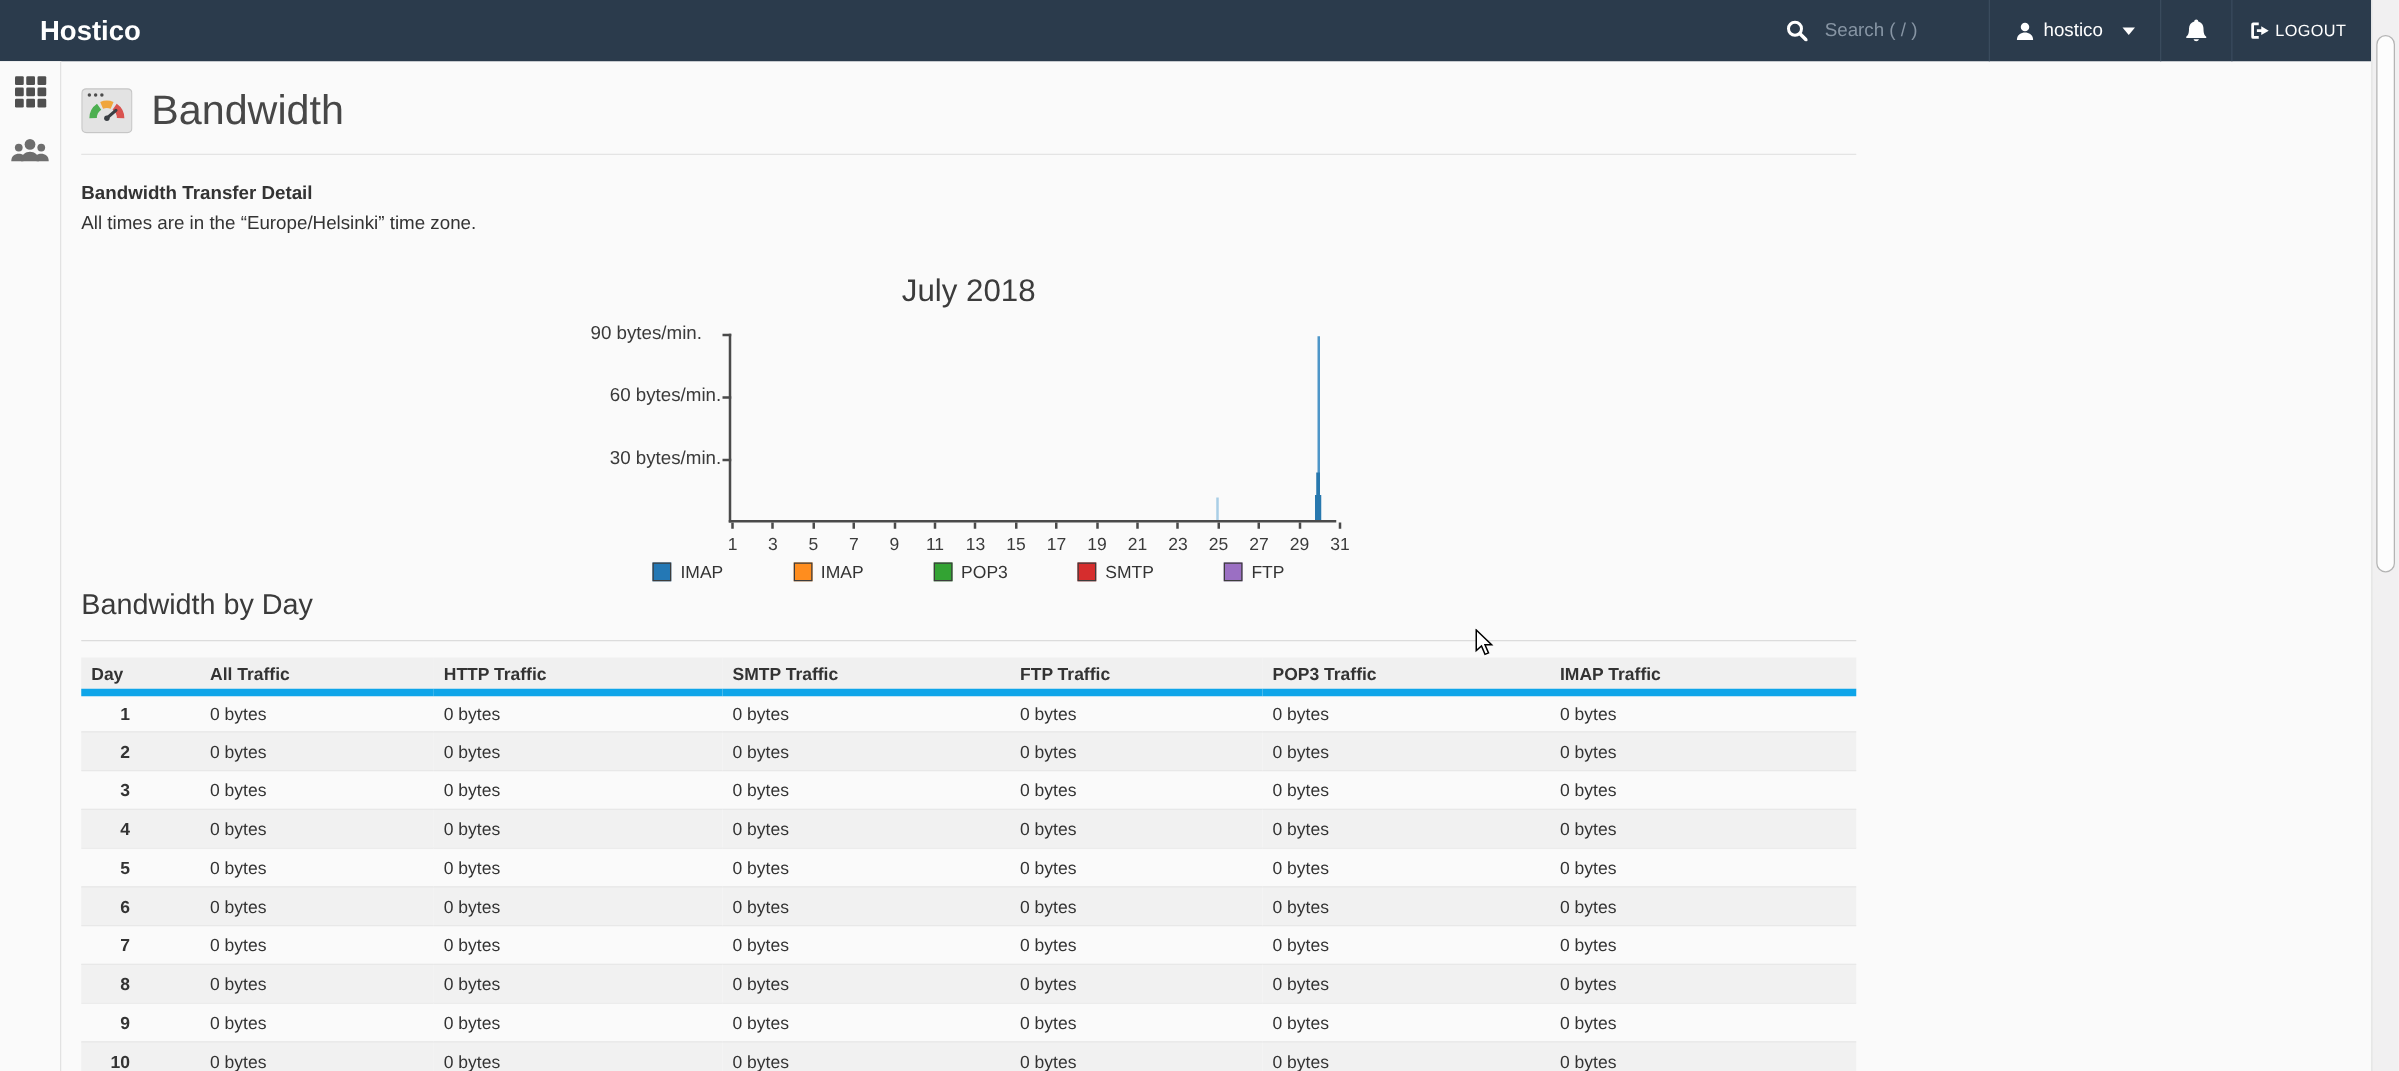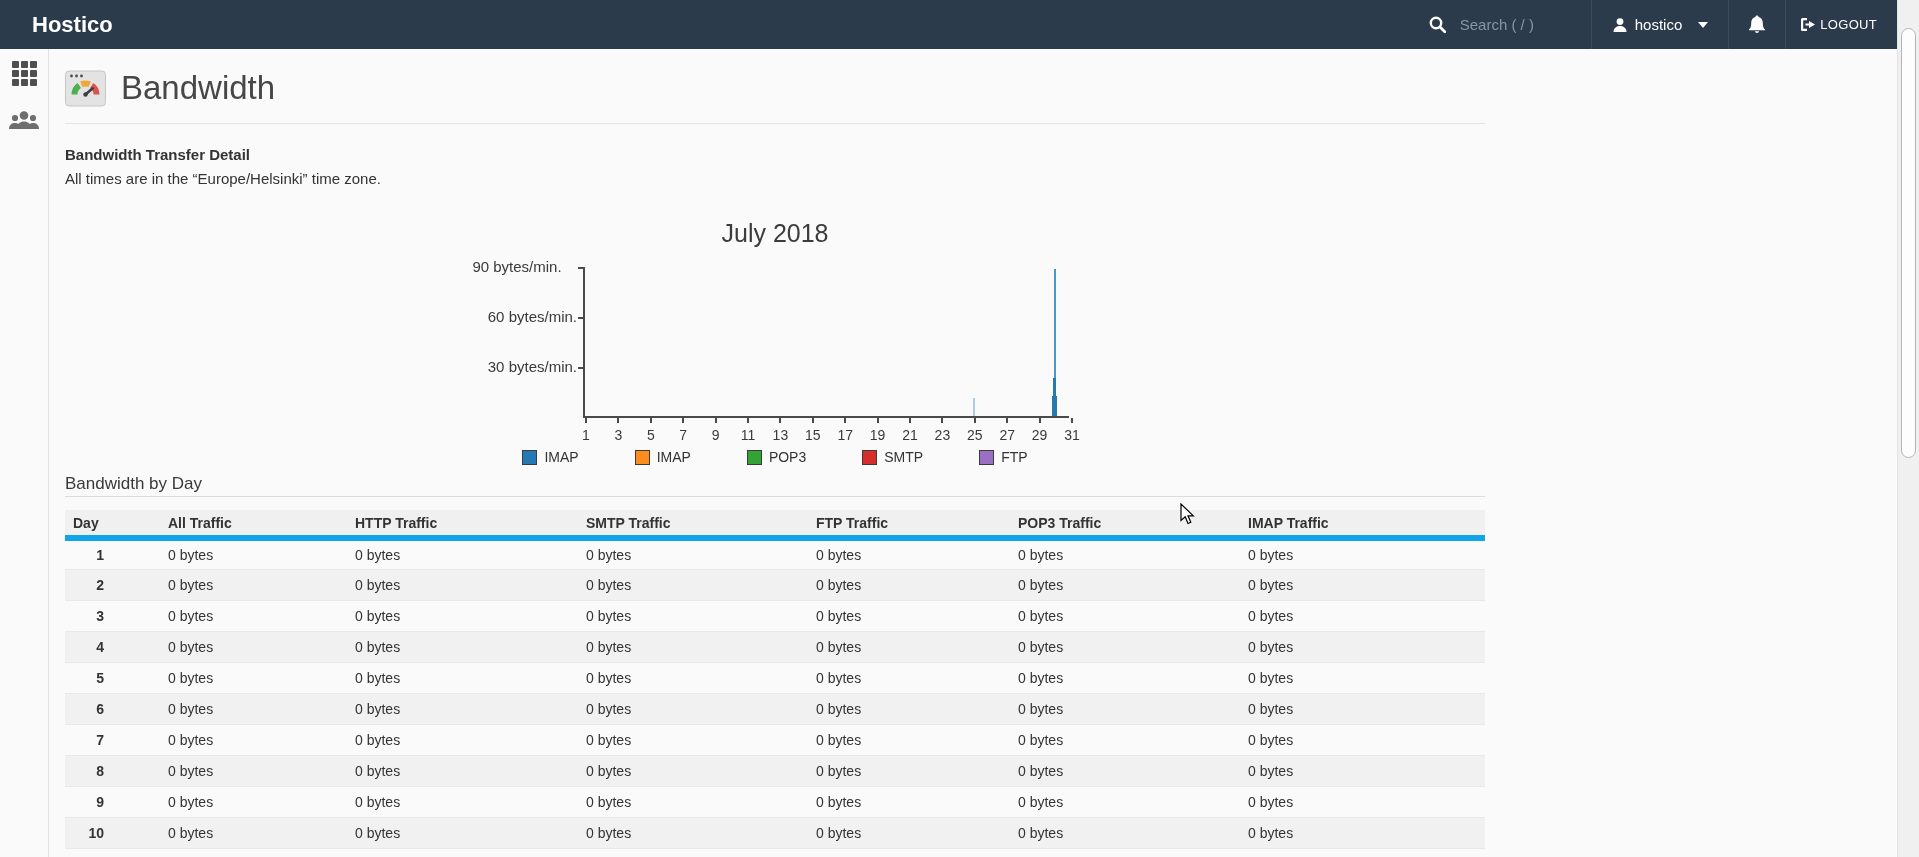--- a/index.html
+++ b/index.html
@@ -50,22 +50,22 @@
   .ytick { position:absolute; width:7px; height:2px; background:#4a4a4a; left:-7px; }
   .xtick { position:absolute; width:2px; height:5px; background:#4a4a4a; top:151px; }
   .xlab { position:absolute; top:160px; font-size:14px; color:#3a3a3a; transform:translateX(-50%); }
   .spike { position:absolute; }
   .legend { position:absolute; top:252px; left:0; width:100%; display:flex;
             justify-content:center; gap:56px; }
   .leg-entry { display:flex; align-items:center; gap:7px; font-size:14px; color:#333; }
   .swatch { width:15px; height:15px; border:1px solid #3c3c3c; }
 
   
-  .tbl-head { margin-top:2px; font-size:17px; font-weight:400; color:#3a3a3a;
-              line-height:25px; padding-bottom:0; border-bottom:1px solid #dcdcdc; }
+  .tbl-head { margin-top:2px; font-size:23px; font-weight:400; color:#3a3a3a;
+              line-height:25px; padding-bottom:16px; border-bottom:1px solid #dcdcdc; }
   table { margin-top:13px; width:1420px; border-collapse:collapse; table-layout:fixed; font-size:14px; }
   th { background:#f0f0f0; height:28px; text-align:left; font-weight:bold; color:#333;
        padding-left:8px; border-bottom:6px solid #0ea5e9; }
   th.c-day { width:95px; } th.c-all { width:187px; } th.c-http { width:231px; }
   th.c-smtp { width:230px; } th.c-ftp { width:202px; } th.c-pop3 { width:230px; } th.c-imap { width:245px; }
   td { height:31px; padding-left:8px; border-bottom:1px solid #e8e8e8; color:#333; }
   td.day { text-align:right; padding:0 56px 0 0; font-weight:bold; }
   tbody tr:nth-child(even) { background:#f1f1f1; }
   tbody tr:nth-child(odd) { background:#fafafa; }
 

